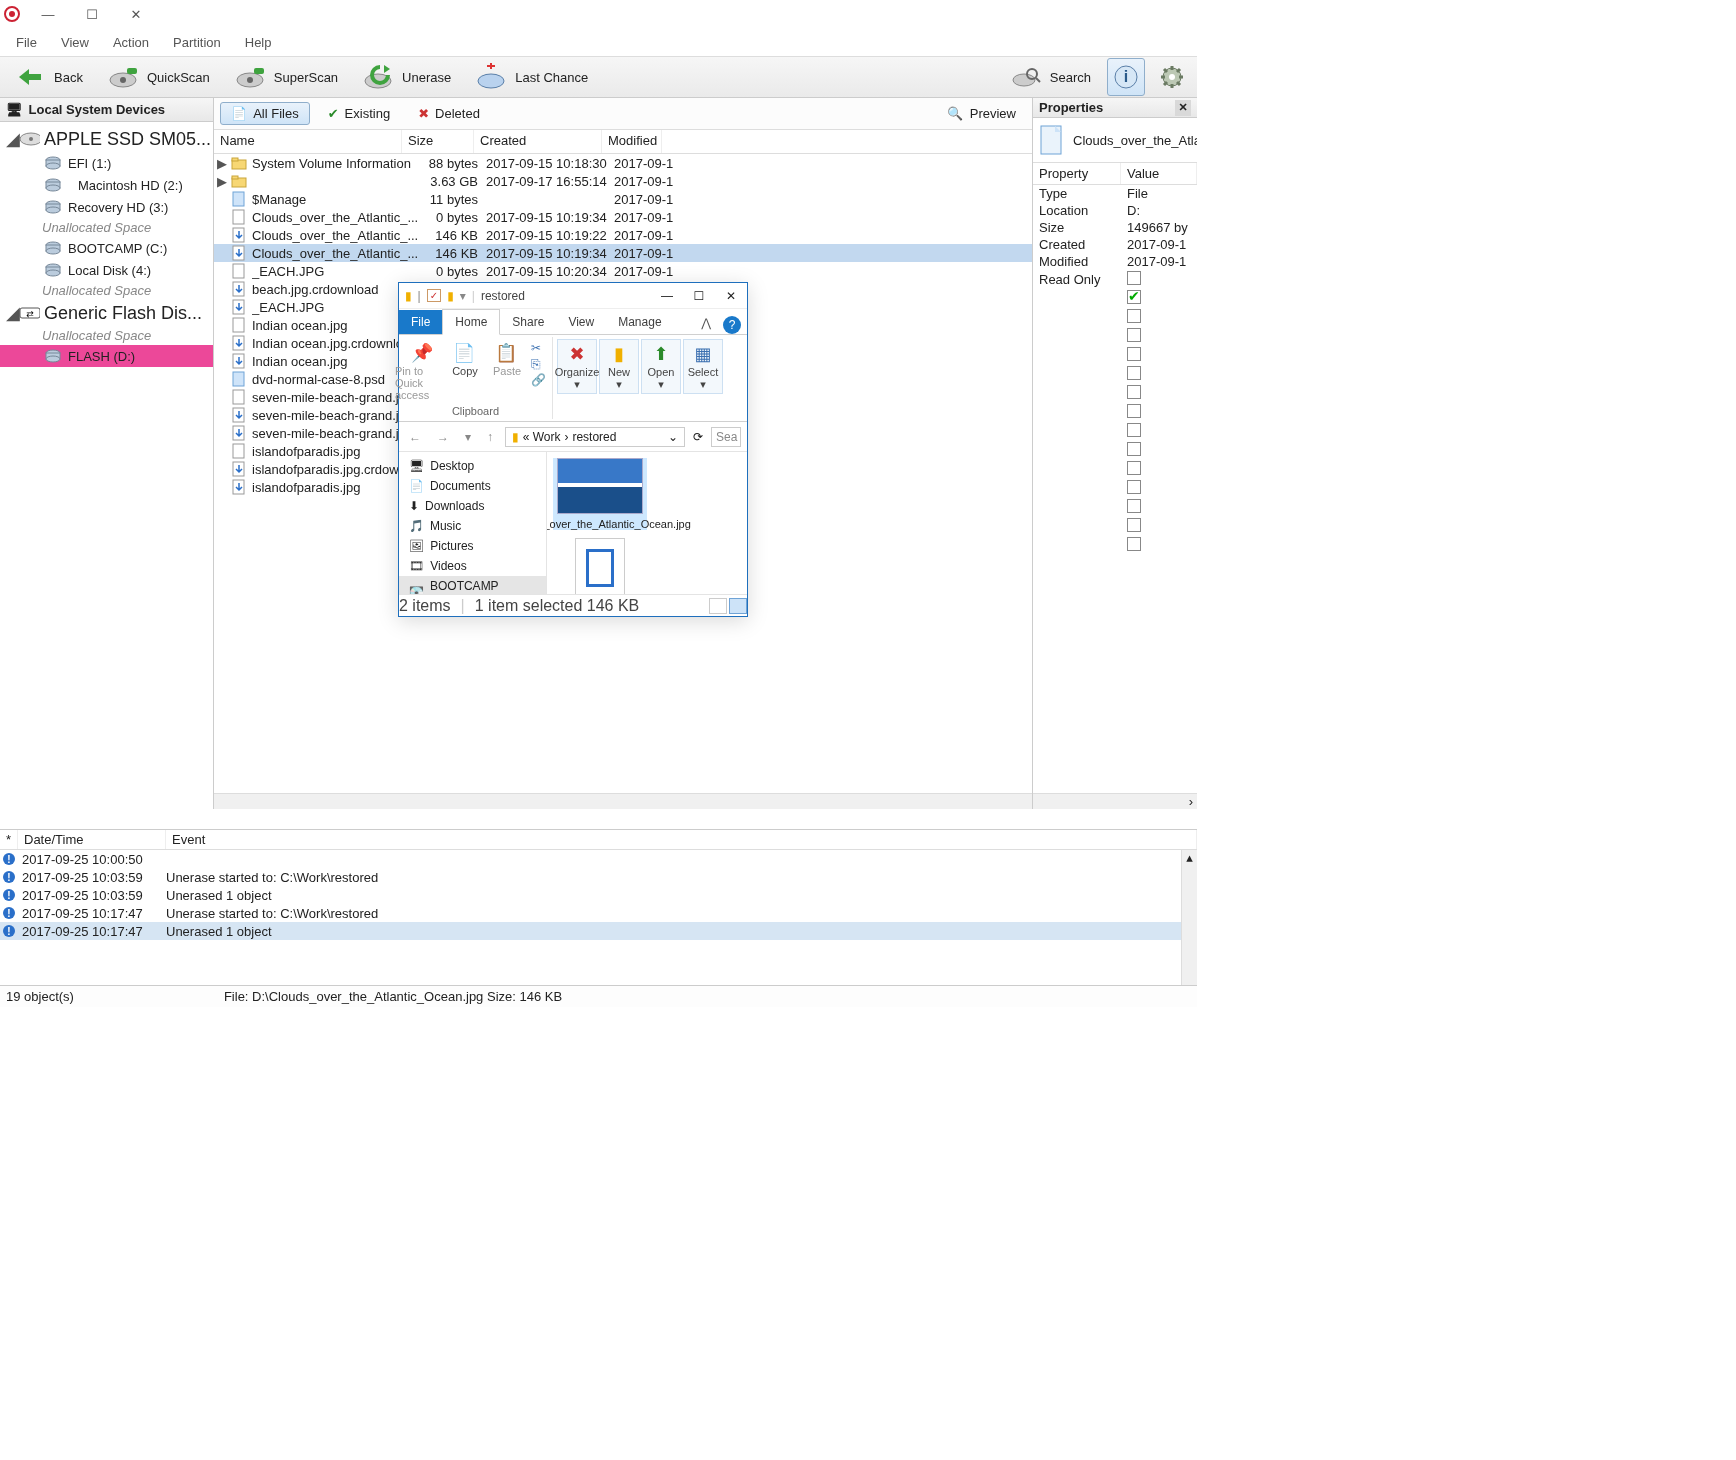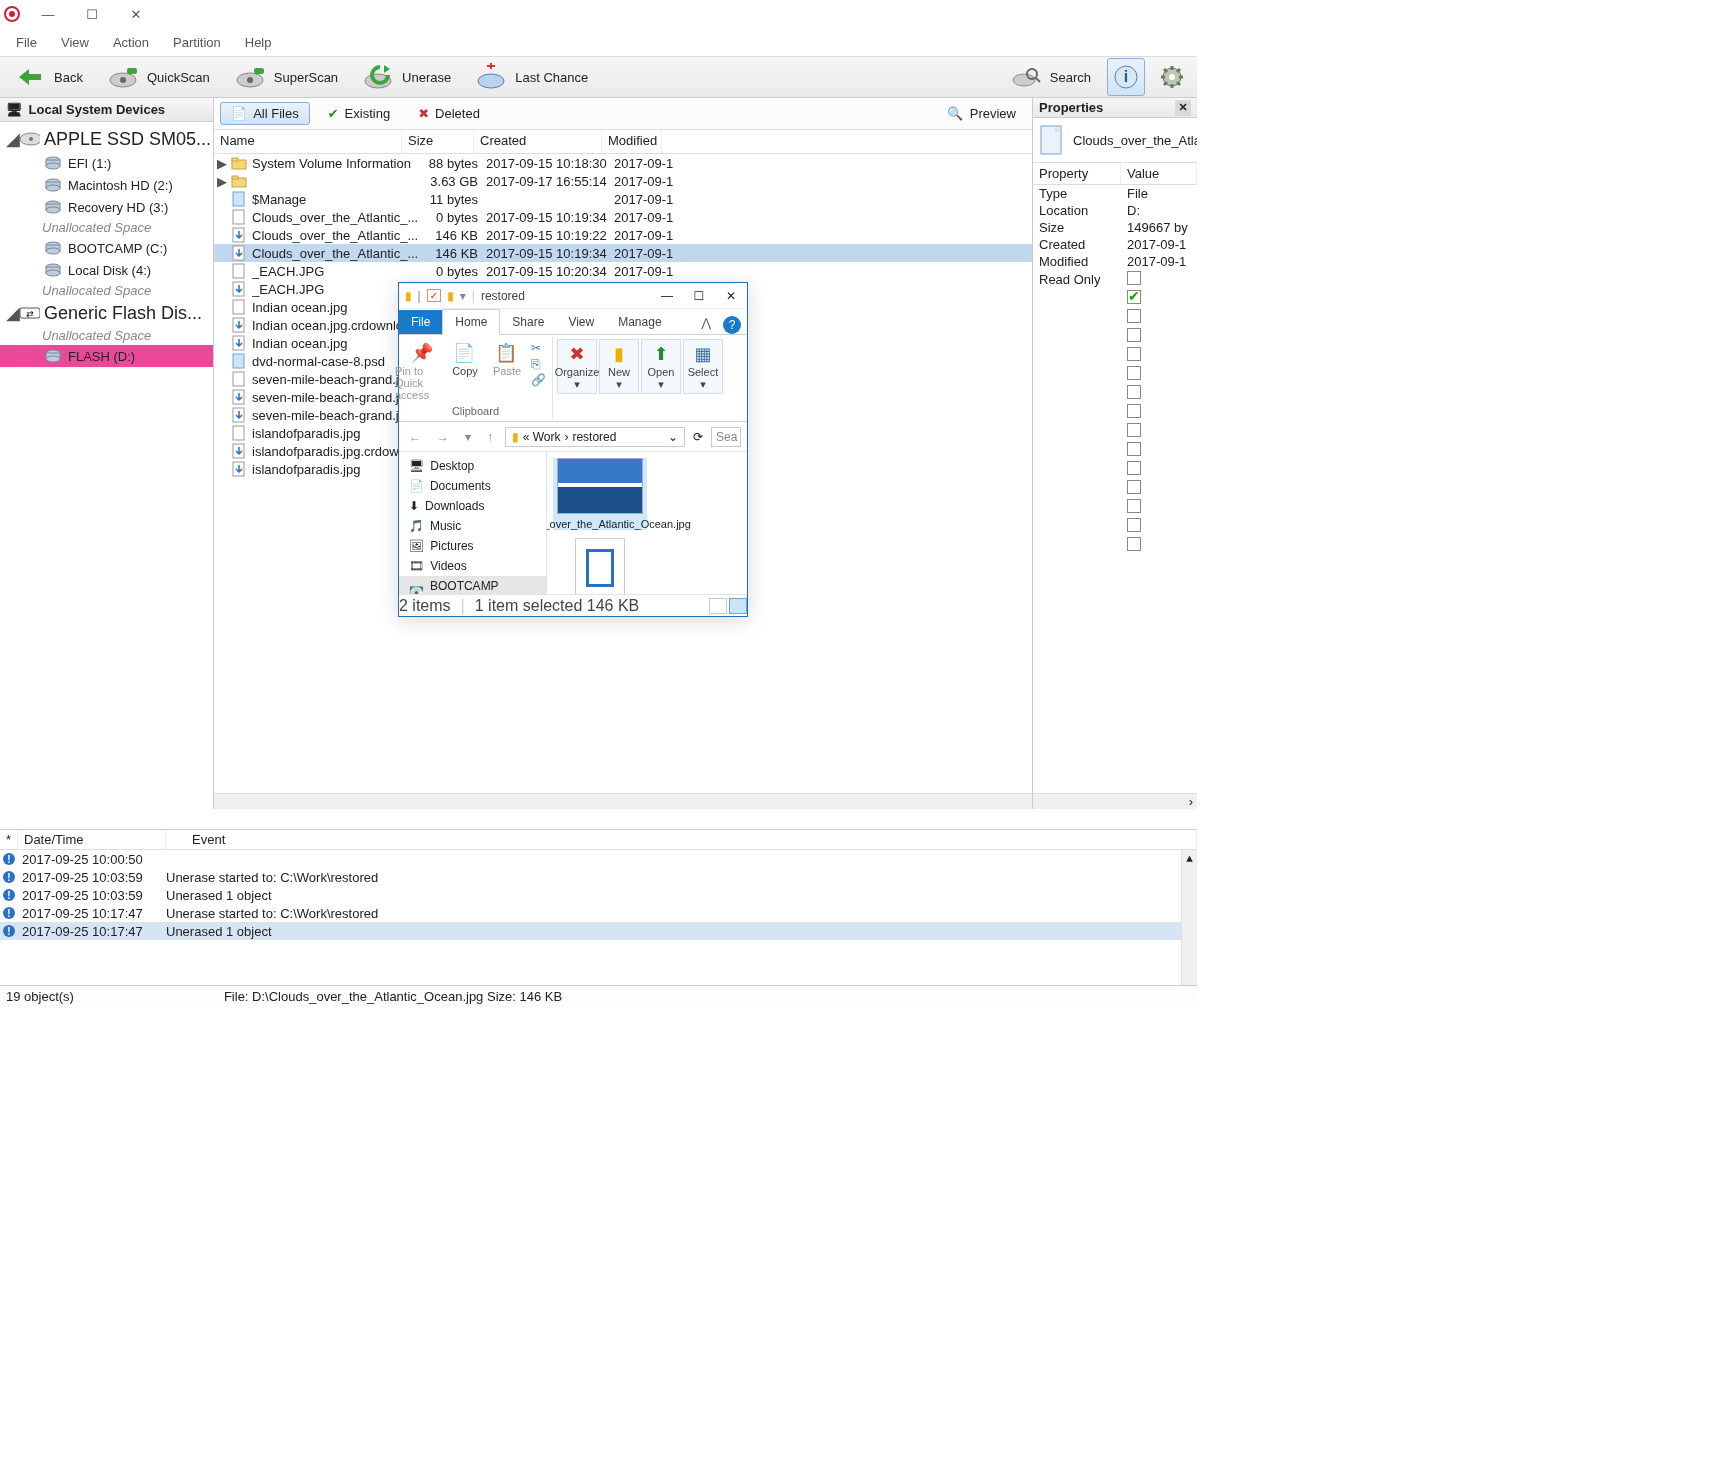--- a/index.html
+++ b/index.html
@@ -70,21 +70,21 @@
 .chk { width:14px; height:14px; border:1px solid #888; display:inline-block; position:relative; }
 .chk.on::after { content:'✔'; position:absolute; top:-3px; left:0; color:#0a0; font-size:14px; }
 .props-sb { height:16px; background:#f0f0f0; border-top:1px solid #ddd; }
 
 
 .log { position:absolute; left:0; right:0; bottom: 22px; height: 156px; border-top:1px solid #ccc; display:flex; flex-direction:column; }
 .log-head { height:20px; display:flex; border-bottom:1px solid #ddd; background:#fff; }
 .log-head .lc { padding:2px 6px; border-right:1px solid #eee; }
 .lc-star { width:18px; }
 .lc-dt { width:148px; }
-.lc-ev { flex:1;margin-left:20px; }
+.lc-ev { flex:1; }
 .log-body { flex:1; overflow:auto; }
 .lrow { display:flex; align-items:center; height:18px; }
 .lrow .ic { width:18px; display:flex; justify-content:center; }
 .lrow .dt { width:148px; padding-left:4px; }
 .lrow .ev { flex:1; }
 .lrow.sel { background:#d6e5f3; }
 .log-sb { width:16px; background:#f0f0f0; border-left:1px solid #ddd; }
 .log-wrap { display:flex; flex:1; }
 
 
@@ -260,21 +260,21 @@
           <div class="tree-row" style="padding-left: 42px;">
             <span class="ic">
               <svg width="18" height="14">
                 <ellipse cx="9" cy="4" rx="7" ry="3" fill="#bcd" stroke="#789"></ellipse>
                 <rect x="2" y="4" width="14" height="6" fill="#bcd" stroke="#789"></rect>
                 <ellipse cx="9" cy="10" rx="7" ry="3" fill="#bcd" stroke="#789"></ellipse>
               </svg>
             </span>
             <span>EFI (1:)</span>
           </div>
-          <div class="tree-row" style="padding-left: 42px;">
+          <div class="tree-row" style="padding-left: 42px; gap: 10px;">
             <span class="ic">
               <svg width="18" height="14">
                 <ellipse cx="9" cy="4" rx="7" ry="3" fill="#bcd" stroke="#789"></ellipse>
                 <rect x="2" y="4" width="14" height="6" fill="#bcd" stroke="#789"></rect>
                 <ellipse cx="9" cy="10" rx="7" ry="3" fill="#bcd" stroke="#789"></ellipse>
               </svg>
             </span>
             <span>Macintosh HD (2:)</span>
           </div>
           <div class="tree-row" style="padding-left: 42px;">
@@ -448,20 +448,33 @@
         <div class="frow">
           <span class="exp"></span>
           <span class="ic">
             <svg width="14" height="16">
               <rect x="1" y="1" width="11" height="14" fill="#fff" stroke="#999"></rect>
             </svg>
           </span>
           <span class="n">_EACH.JPG</span>
           <span class="s">0 bytes</span>
           <span class="cr">2017-09-15 10:20:34</span>
+          <span class="md">2017-09-1</span>
+        </div>
+        <div class="frow">
+          <span class="exp"></span>
+          <span class="ic">
+            <svg width="14" height="16">
+              <rect x="1" y="1" width="11" height="14" fill="#fff" stroke="#999"></rect>
+              <path d="M7 4 L7 10 M4 8 L7 11 L10 8" stroke="#2a6fc9" fill="none" stroke-width="1.5"></path>
+            </svg>
+          </span>
+          <span class="n">beach.jpg.crdownload</span>
+          <span class="s">218 KB</span>
+          <span class="cr">2017-09-15 10:20:20</span>
           <span class="md">2017-09-1</span>
         </div>
         <div class="frow">
           <span class="exp"></span>
           <span class="ic">
             <svg width="14" height="16">
               <rect x="1" y="1" width="11" height="14" fill="#fff" stroke="#999"></rect>
               <path d="M7 4 L7 10 M4 8 L7 11 L10 8" stroke="#2a6fc9" fill="none" stroke-width="1.5"></path>
             </svg>
           </span>

